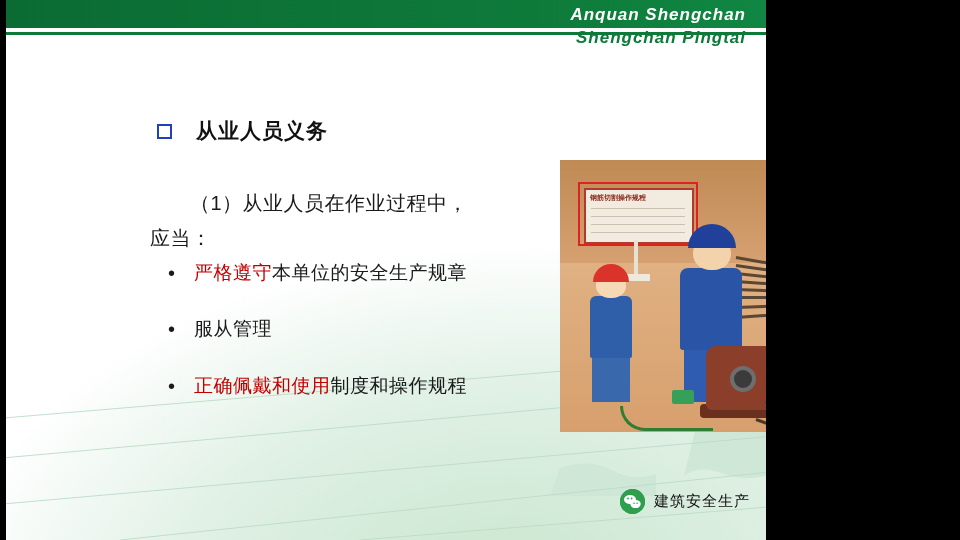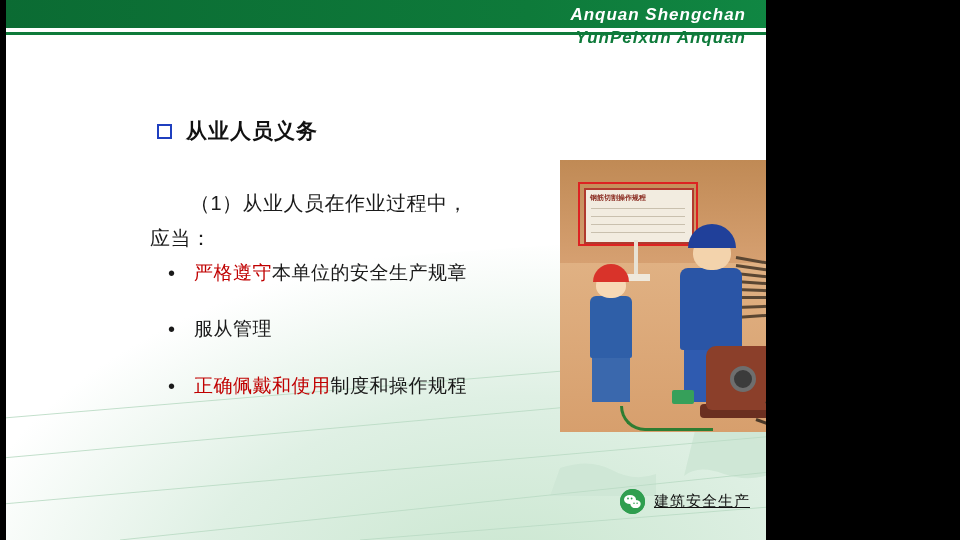--- a/index.html
+++ b/index.html
@@ -76,21 +76,21 @@
     transform: rotate(-4deg);
     pointer-events: none;
   }
 
   
   .heading {
     position: absolute;
     left: 157px; top: 117px;
     display: flex;
     align-items: center;
-    gap: 14px;
+    gap: 24px;
   }
   .heading .sq {
     width: 15px; height: 15px;
     border: 2px solid #1f3fbf;
     box-sizing: border-box;
   }
   .heading .txt {
     font-size: 21px;
     font-weight: bold;
     color: #111111;
@@ -263,21 +263,20 @@
   .wechat-circle {
     width: 25px; height: 25px;
     border-radius: 50%;
     background: #2f9e4f;
     position: relative;
   }
   .wechat-txt {
     color: #111;
     font-size: 15px;
     letter-spacing: 1px;
-    text-decoration: underline;
   }
 
   .side-bar-left {
     position:absolute; left:0; top:0; width:6px; height:540px; background:#000;
   }
   .side-bar-right {
     position:absolute; right:0; top:0; width:6px; height:540px; background:#000;
   }
 </style>
 </head>
@@ -301,21 +300,21 @@
         <path d="M120 240 L980 150"></path>
         <path d="M360 240 L980 190"></path>
       </g>
     </svg>
   </div>
 
   <div class="banner"></div>
   <div class="banner-stripe"></div>
   <div class="banner-stripe2"></div>
   <div class="banner-title-top">Anquan Shengchan</div>
-  <div class="banner-title">YunPeixun Anquan</div>
+  <div class="banner-title">Shengchan Pingtai</div>
 
   <div class="heading">
     <span class="sq"></span>
     <span class="txt">从业人员义务</span>
   </div>
 
   <div class="para">
     <div class="indent">（1）从业人员在作业过程中，</div>
     <div>应当：</div>
   </div>

